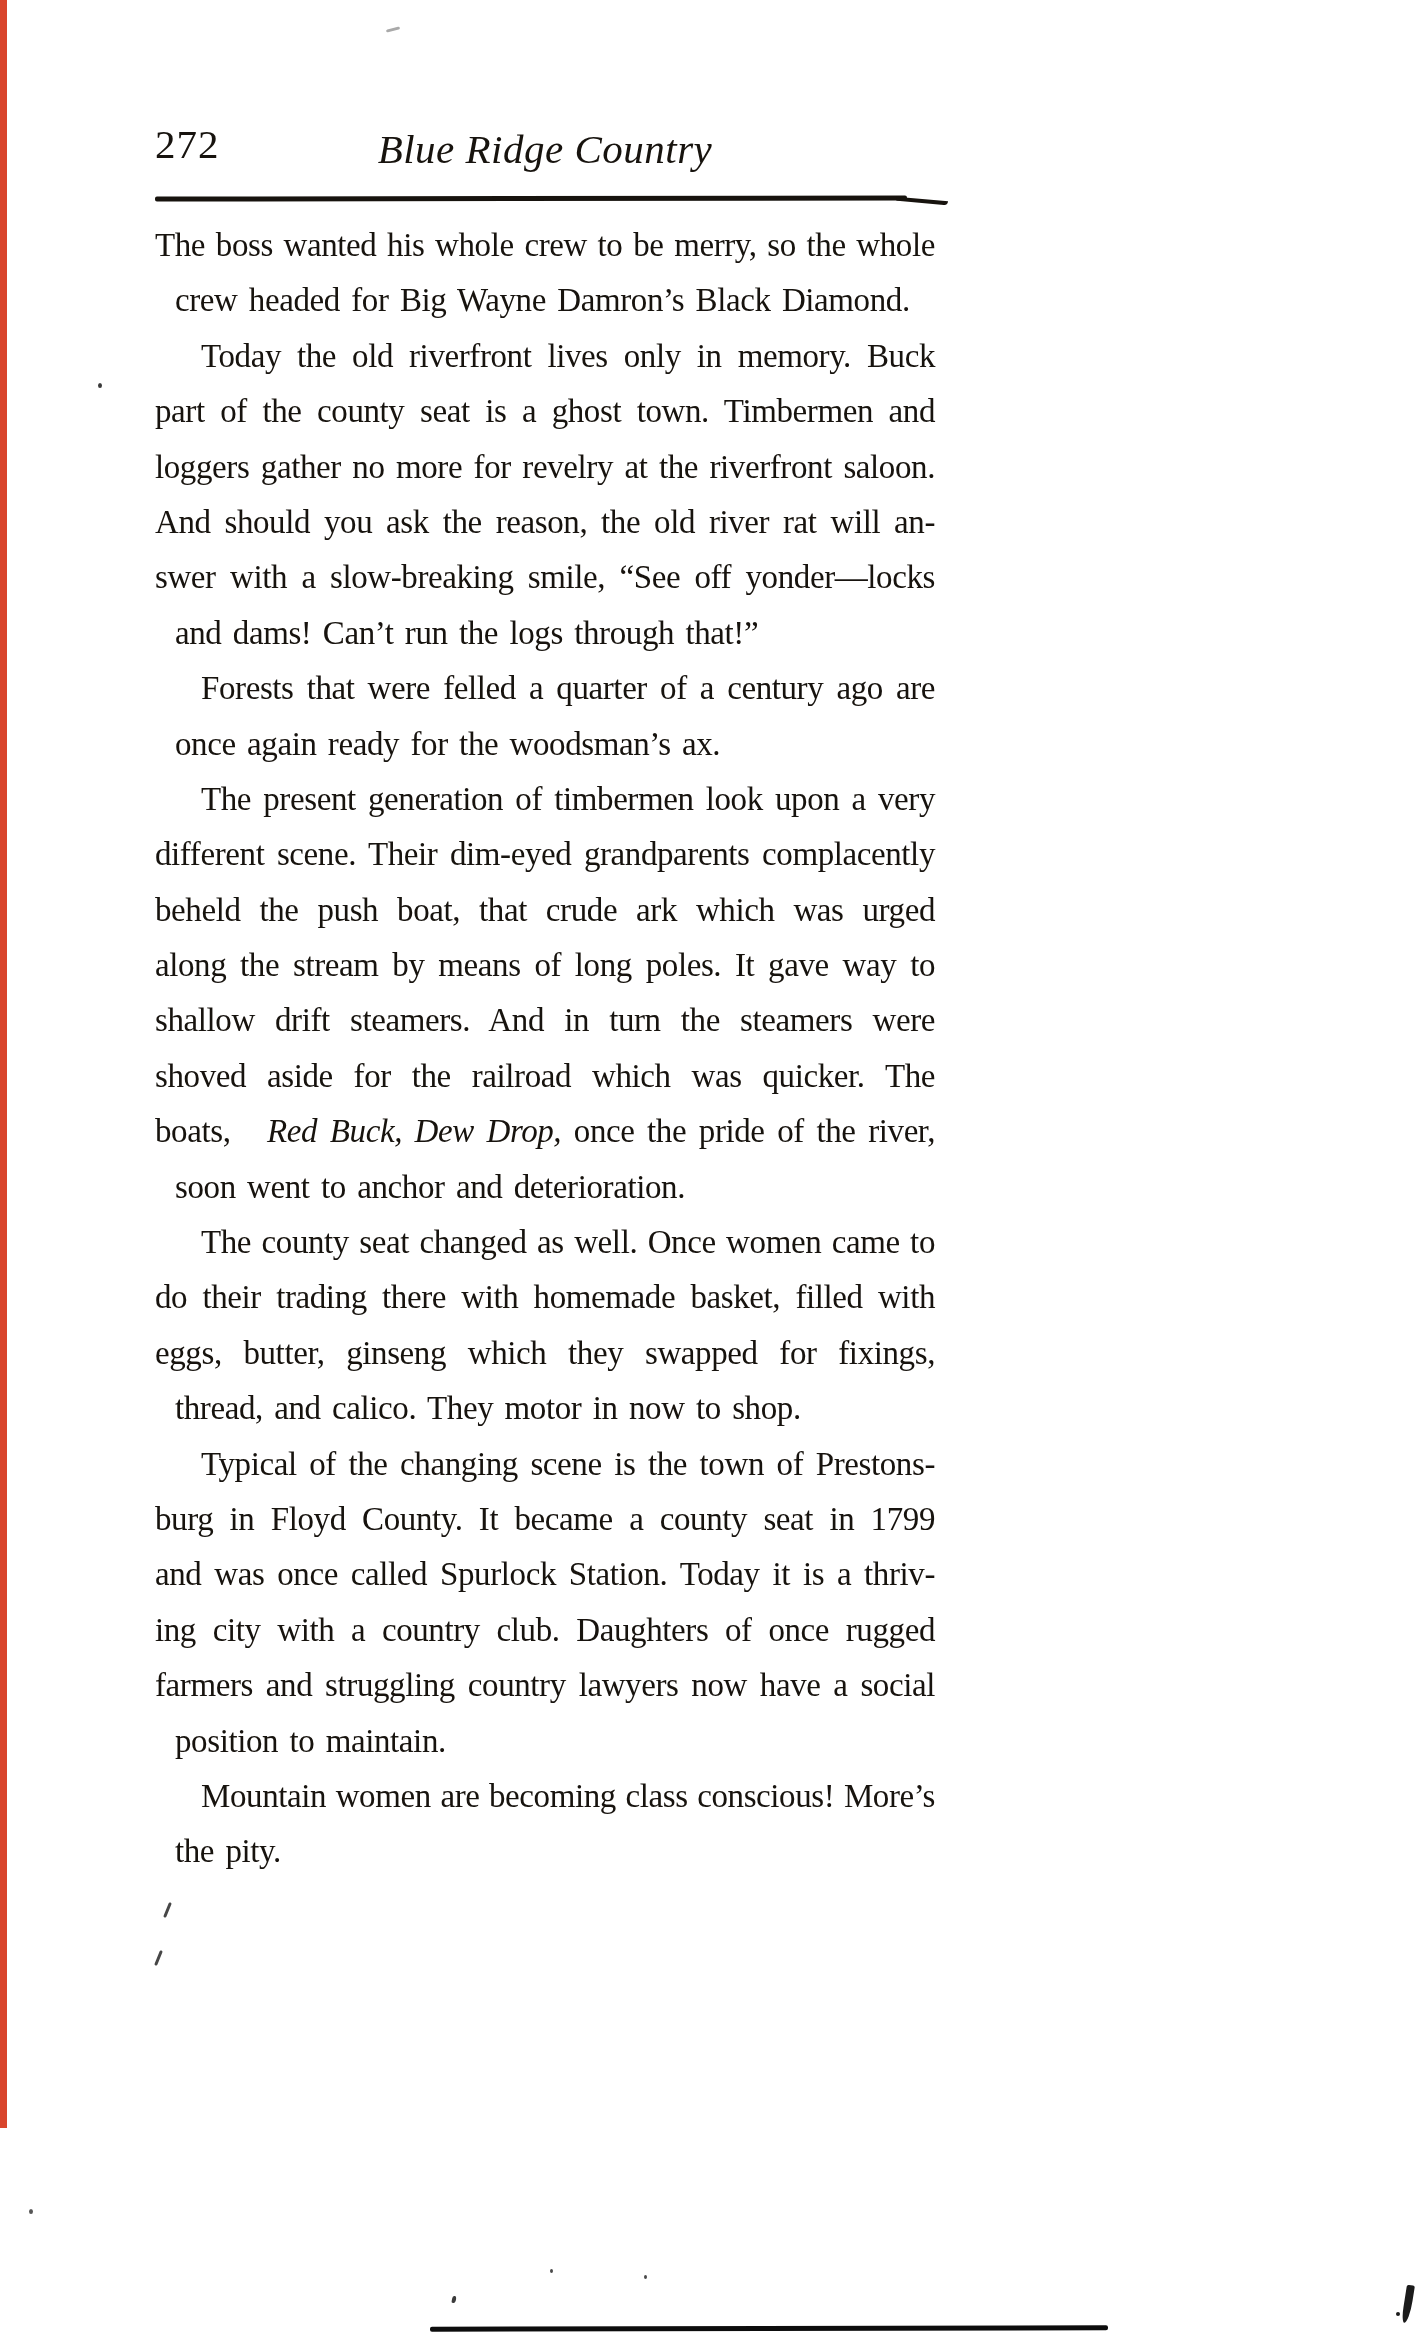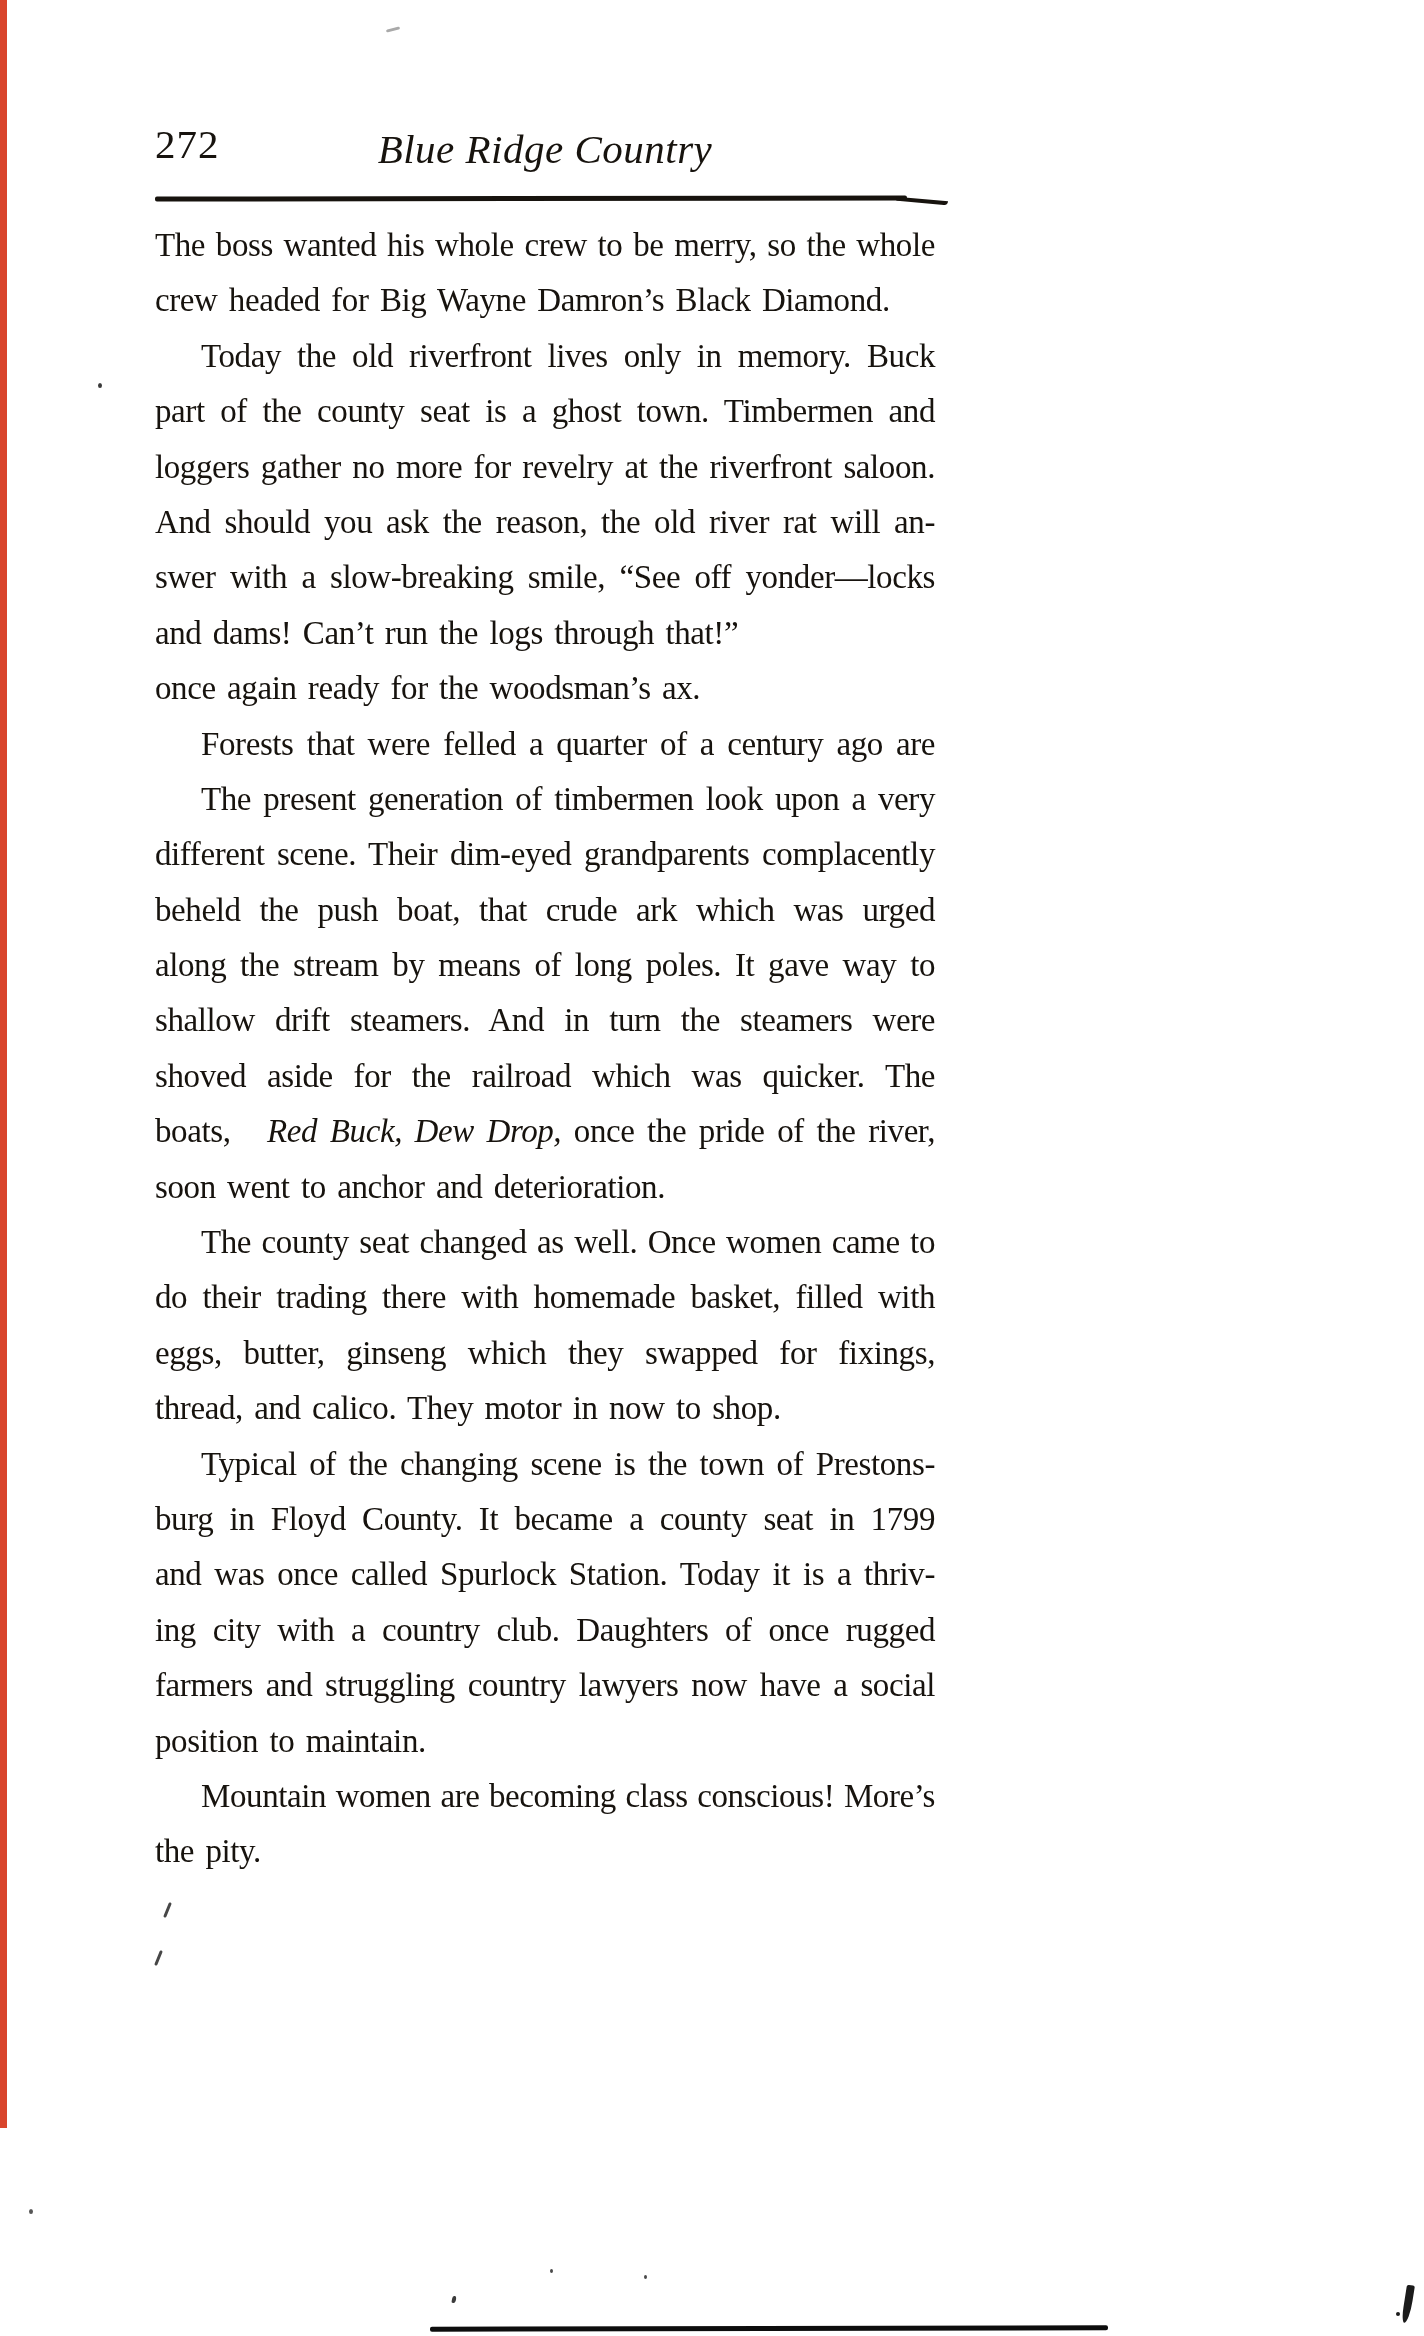--- a/index.html
+++ b/index.html
@@ -71,20 +71,21 @@
     letter-spacing: -0.4px;
     text-align: justify;
     text-align-last: justify;
     white-space: normal;
   }
   .line.indent { padding-left: 46px; }
   .line.last {
     text-align: left;
     text-align-last: left;
     word-spacing: 3.5px;
+    margin-left: 20px;
   }
   .it { font-style: italic; margin-left: 24px; }
   
   .mark { position: absolute; background: #2a2a2a; }
   #squiggle-mark   { left: 386px;  top: 28px;   width: 14px; height: 3px;  background:#a9a9a9; transform: rotate(-14deg); border-radius: 2px; }
   #speck-1         { left: 98px;   top: 383px;  width: 4px;  height: 5px;  border-radius: 50%; background:#3a3a3a; }
   #tick-mark-1     { left: 166px;  top: 1902px; width: 3px;  height: 16px; transform: rotate(22deg); background:#474747; border-radius: 2px; }
   #tick-mark-2     { left: 157px;  top: 1950px; width: 3px;  height: 16px; transform: rotate(22deg); background:#474747; border-radius: 2px; }
   #speck-2         { left: 29px;   top: 2209px; width: 4px;  height: 5px;  border-radius: 50%; background:#565656; }
   #comma-mark      { left: 452px;  top: 2296px; width: 4px;  height: 7px;  border-radius: 50% 50% 60% 20%; background:#3c3c3c; transform: rotate(10deg); }
@@ -108,22 +109,22 @@
 
   <div id="text-block">
       <div class="line"><span>The boss wanted his whole crew to be merry, so the whole</span></div>
       <div class="line last"><span>crew headed for Big Wayne Damron’s Black Diamond.</span></div>
       <div class="line indent"><span>Today the old riverfront lives only in memory. Buck</span></div>
       <div class="line"><span>part of the county seat is a ghost town. Timbermen and</span></div>
       <div class="line"><span>loggers gather no more for revelry at the riverfront saloon.</span></div>
       <div class="line"><span>And should you ask the reason, the old river rat will an-</span></div>
       <div class="line"><span>swer with a slow-breaking smile, “See off yonder—locks</span></div>
       <div class="line last"><span>and dams! Can’t run the logs through that!”</span></div>
+      <div class="line indent"><span>Forests that were felled a quarter of a century ago are</span></div>
       <div class="line last"><span>once again ready for the woodsman’s ax.</span></div>
-      <div class="line indent"><span>Forests that were felled a quarter of a century ago are</span></div>
       <div class="line indent"><span>The present generation of timbermen look upon a very</span></div>
       <div class="line"><span>different scene. Their dim-eyed grandparents complacently</span></div>
       <div class="line"><span>beheld the push boat, that crude ark which was urged</span></div>
       <div class="line"><span>along the stream by means of long poles. It gave way to</span></div>
       <div class="line"><span>shallow drift steamers. And in turn the steamers were</span></div>
       <div class="line"><span>shoved aside for the railroad which was quicker. The</span></div>
       <div class="line"><span>boats, </span><span class="it">Red Buck, Dew Drop,</span><span> once the pride of the river,</span></div>
       <div class="line last"><span>soon went to anchor and deterioration.</span></div>
       <div class="line indent"><span>The county seat changed as well. Once women came to</span></div>
       <div class="line"><span>do their trading there with homemade basket, filled with</span></div>

